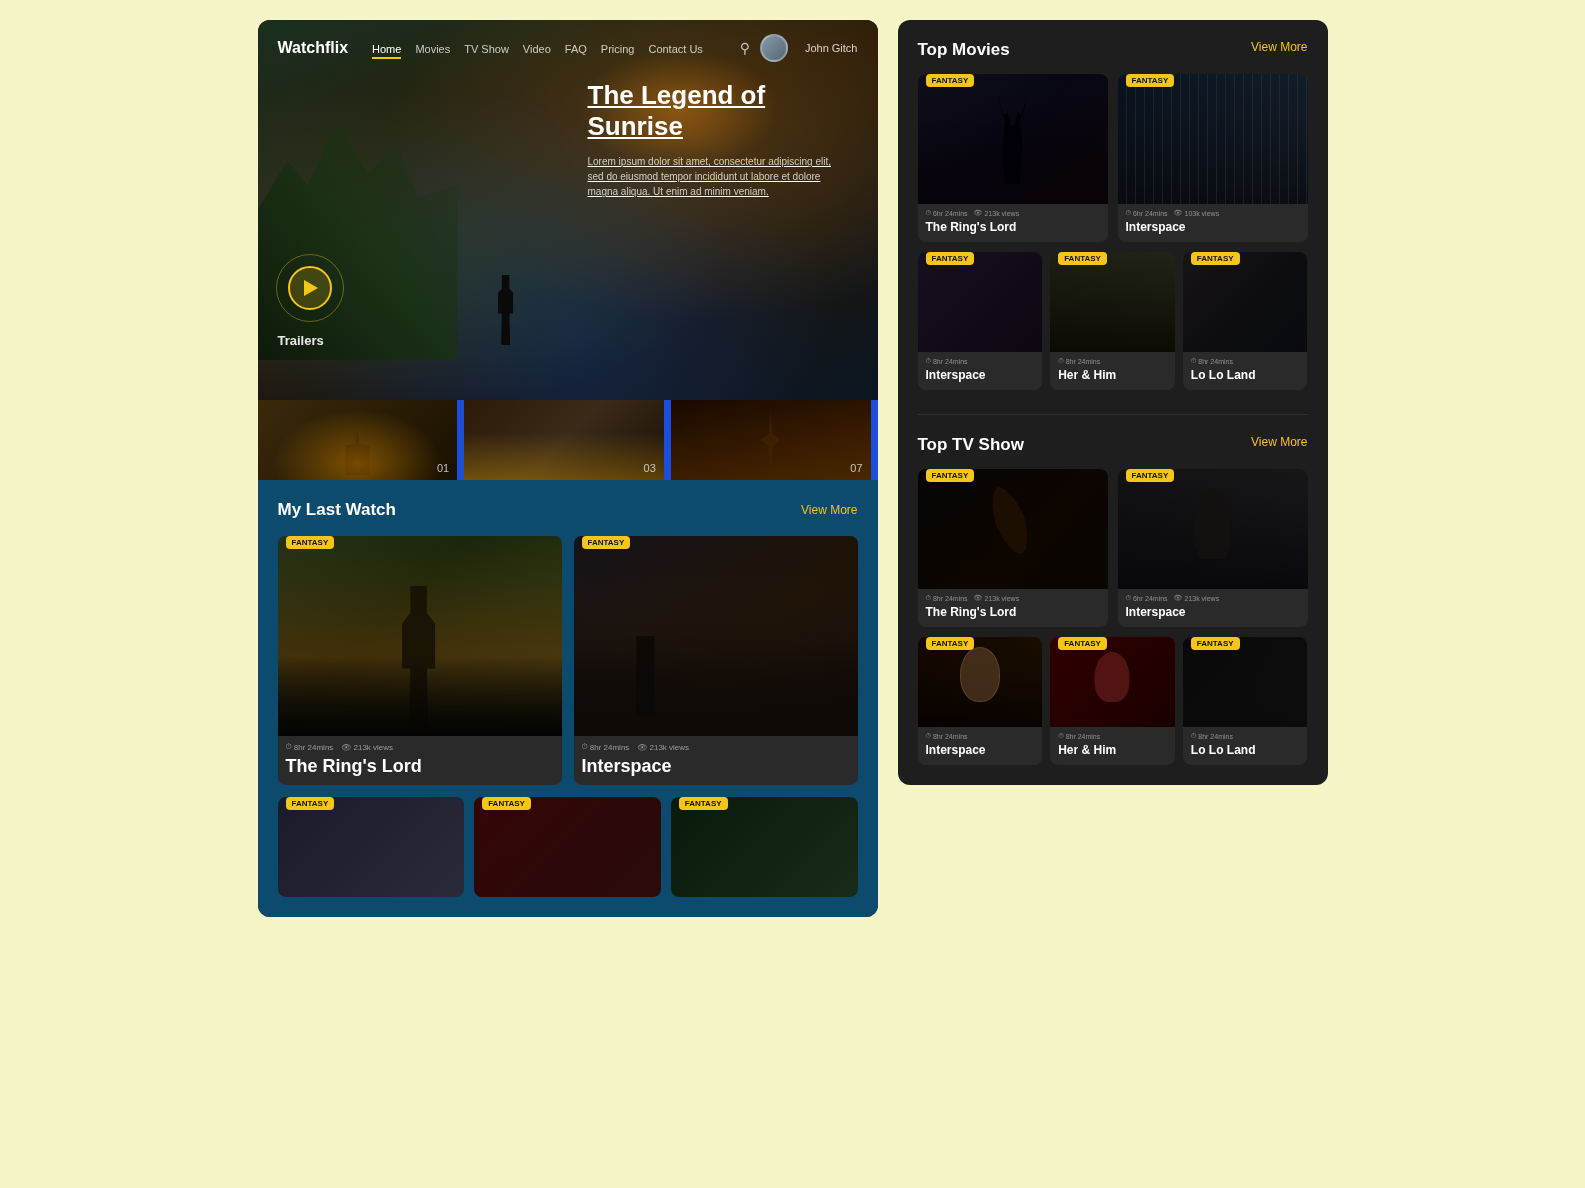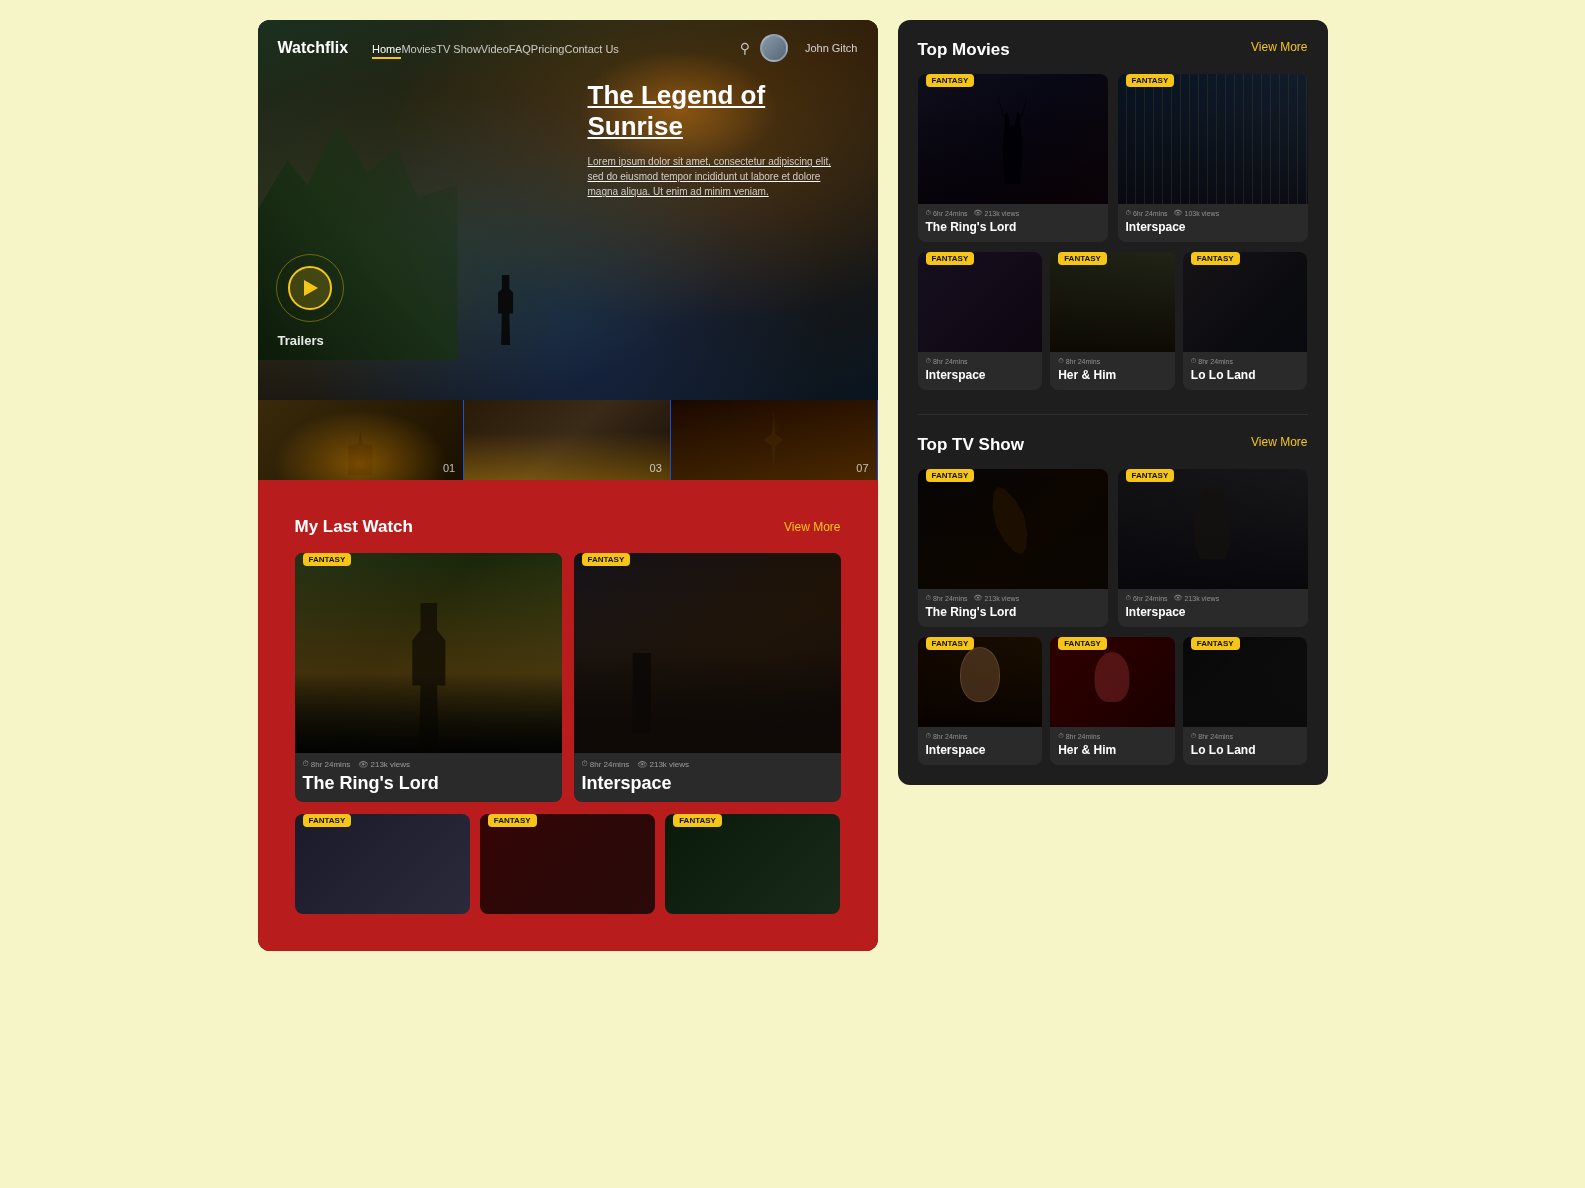--- a/index.html
+++ b/index.html
@@ -51,20 +51,21 @@
       z-index: 10;
     }
     .navbar-logo {
       font-size: 16px;
       font-weight: 700;
       color: #fff;
       margin-right: 8px;
     }
     .navbar-nav {
       display: flex;
+      gap: 14px;
       list-style: none;
       flex: 1;
     }
     .navbar-nav li a {
       color: rgba(255,255,255,0.75);
       text-decoration: none;
       font-size: 11px;
     }
     .navbar-nav li.active a {
       color: #fff;
@@ -165,21 +166,21 @@
     
     .trailers-row {
       display: flex;
       height: 80px;
       background: #111;
     }
     .trailer-thumb {
       flex: 1;
       position: relative;
       overflow: hidden;
-      border-right: 1px solid #1d4ed8;
+      border-right: 7px solid #1d4ed8;
     }
     .trailer-thumb-bg {
       position: absolute;
       inset: 0;
     }
     .trailer-thumb:nth-child(1) .trailer-thumb-bg {
       background: linear-gradient(135deg, #3a2a0a 0%, #1a1000 100%);
     }
     .trailer-thumb:nth-child(2) .trailer-thumb-bg {
       background: linear-gradient(135deg, #1a2a3a 0%, #0a1520 100%);
@@ -194,22 +195,22 @@
       position: absolute;
       bottom: 6px;
       right: 8px;
       color: rgba(255,255,255,0.7);
       font-size: 11px;
       font-weight: 500;
     }
 
     
     .main-content {
-      padding: 37px;
-      background: #b91c1c;
+      padding: 20px;
+      background: #0c4a6e;
     }
 
     .section-header {
       display: flex;
       justify-content: space-between;
       align-items: center;
       margin-bottom: 16px;
     }
     .section-title {
       color: #fff;

